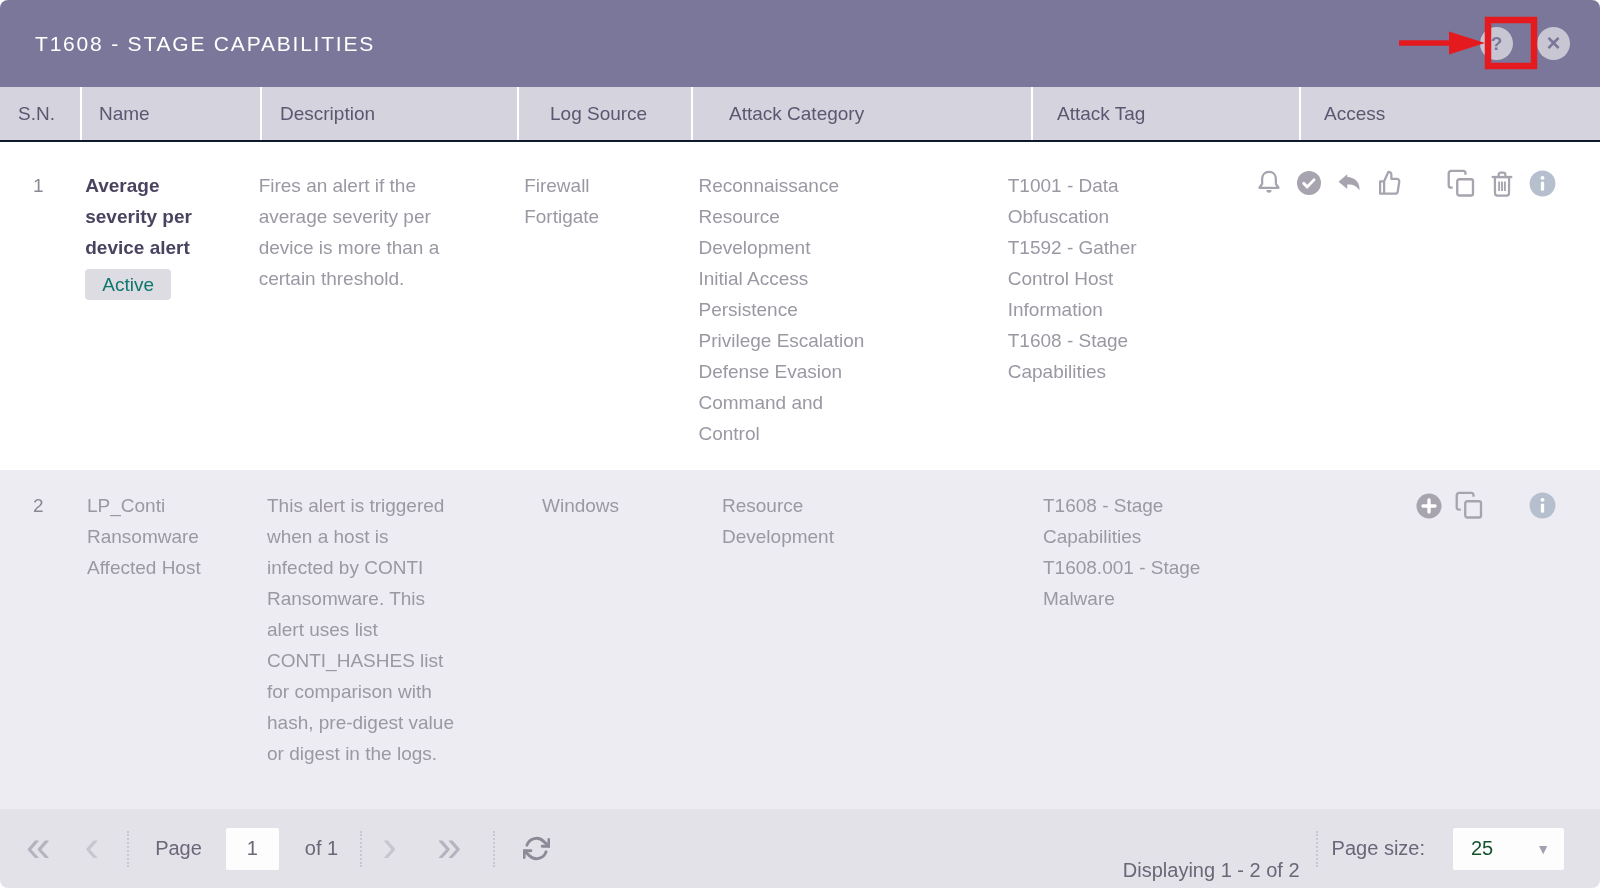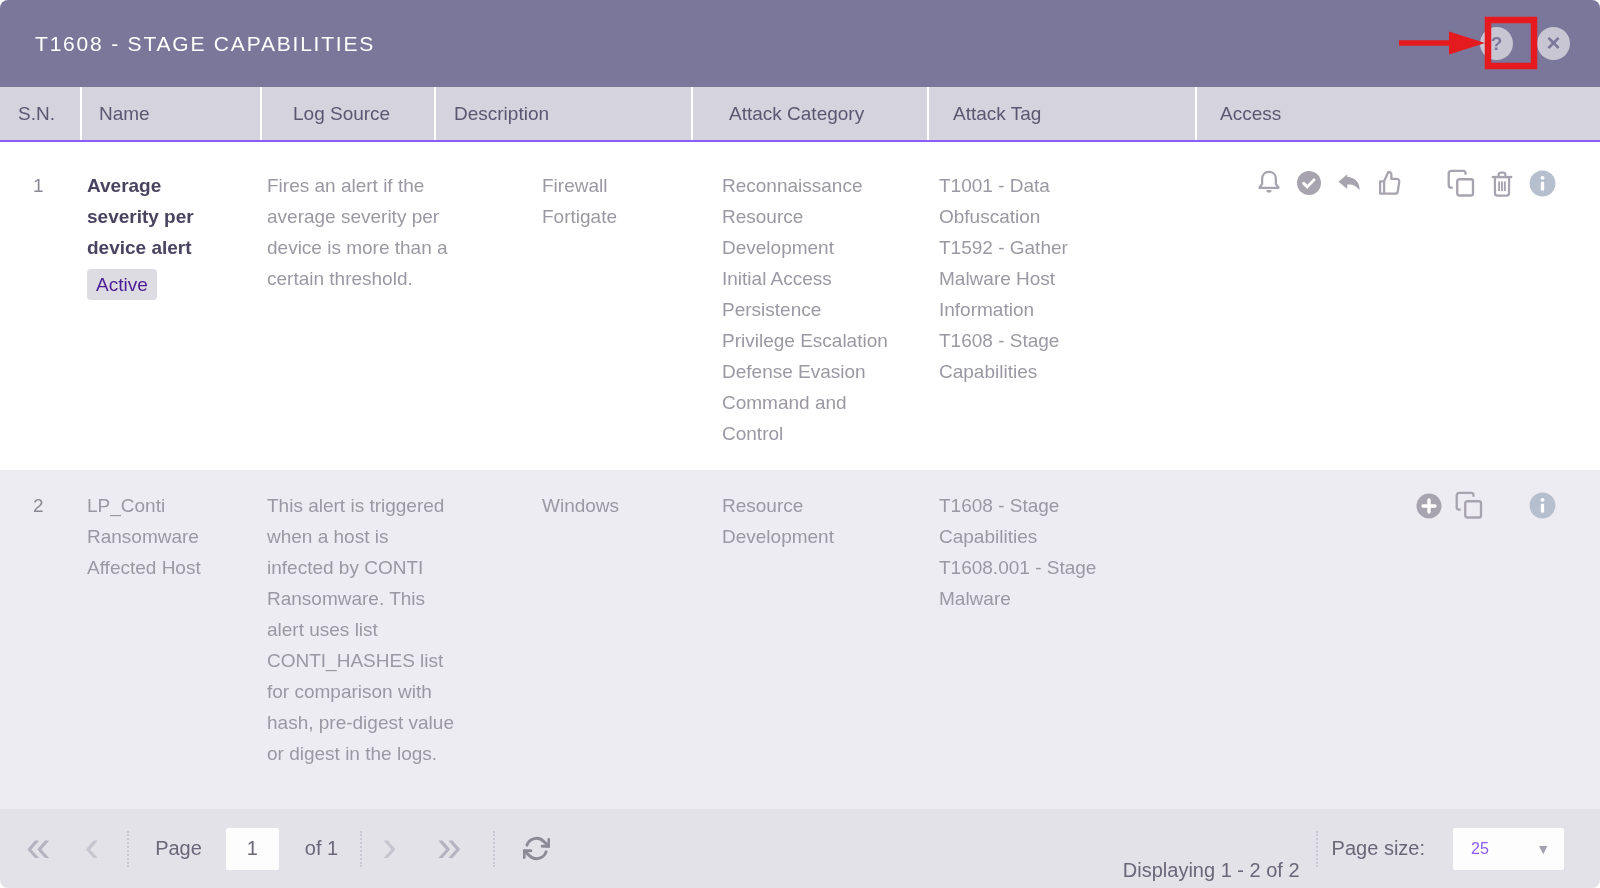--- a/index.html
+++ b/index.html
@@ -17,31 +17,31 @@
   .titlebar-icons { margin-left:auto; display:flex; align-items:center; gap:12px; }
   .circle-btn { width:33px; height:33px; border-radius:50%; background:#c9c6d4;
                 color:#7b779a; display:flex; align-items:center; justify-content:center;
                 font-weight:bold; cursor:pointer; }
   .help-btn { font-size:19px; margin-right:12px; }
   .close-btn { font-size:24px; line-height:1; padding-bottom:2px; }
   .annotation-svg { position:absolute; top:0; left:0; pointer-events:none; }
 
   
   .thead { display:flex; height:55px; background:#d5d3de;
-           border-bottom:2px solid #8b5cf6; }
+           border-bottom:2px solid #0f172a; }
   .th { display:flex; align-items:center; color:#5c5770; font-size:19px;
         border-left:2px solid #ffffff; }
   .th:first-child { border-left:none; }
 
   
   .c-sn   { width:80px;  }
   .c-name { width:180px; }
   .c-desc { width:257px; }
   .c-log  { width:174px; }
-  .c-cat  { width:236px; }
+  .c-cat  { width:340px; }
   .c-tag  { width:268px; }
   .c-act  { flex:1; }
 
   .th.c-sn   { padding-left:18px; }
   .th.c-name { padding-left:17px; }
   .th.c-desc { padding-left:18px; }
   .th.c-log  { padding-left:31px; }
   .th.c-cat  { padding-left:36px; }
   .th.c-tag  { padding-left:24px; }
   .th.c-act  { padding-left:23px; }
@@ -62,22 +62,22 @@
   .td.c-tag  { padding-left:12px; }
 
   .inner-name { max-width:150px; }
   .inner-desc { max-width:188px; }
   .inner-log  { max-width:130px; }
   .inner-cat  { max-width:180px; }
   .inner-tag  { max-width:185px; }
   .name-strong { font-weight:bold; color:#4a4360; }
   .line { display:block; }
 
-  .badge { display:inline-block; margin-top:6px; background:#dddce3; color:#4c1d95;
-           font-size:19px; line-height:25px; padding:3px 9px; border-radius:4px; }
+  .badge { display:inline-block; margin-top:6px; background:#dddce3; color:#0f766e;
+           font-size:19px; line-height:25px; padding:3px 17px; border-radius:4px; }
 
   
   .td.c-act { display:flex; align-items:flex-start; justify-content:flex-end;
               padding-right:42px; }
   .row-1 .td.c-act { padding-top:26px; }
   .row-2 .td.c-act { padding-top:20px; }
   .agrp { display:flex; align-items:center; gap:10px; }
   .agrp + .agrp { margin-left:42px; }
   .aicon { display:inline-flex; color:#a7a3af; cursor:pointer; }
   .aicon[data-name="info-icon"] { color:#b5bfcd; }
@@ -100,21 +100,21 @@
   .pg-next { margin-left:20px; }
   .pg-last { margin-left:40px; }
   .d3 { margin-left:32px; }
   .refresh-btn { margin-left:28px; display:inline-flex; color:#8d8a97; cursor:pointer; }
   .pg-displaying { margin-left:auto;margin-top:44px; }
   .d4 { margin-left:16px; }
   .pg-size-label { margin-left:14px; }
   .page-size-select { margin-left:28px; width:111px; height:42px; background:#fdfdfe;
                       border-radius:2px; display:flex; align-items:center;
                       padding:0 14px 0 18px; cursor:pointer; }
-  .page-size-select .val { color:#8b5cf6; font-size:16px; }
+  .page-size-select .val { color:#14532d; font-size:20px; }
   .page-size-select .caret { margin-left:auto; font-size:14px; color:#a3a0ae; }
 </style>
 </head>
 <body>
 
 <div class="modal" data-name="stage-capabilities-modal">
 
   <div class="titlebar" data-name="modal-titlebar">
     <h1 data-name="modal-title">T1608 - STAGE CAPABILITIES</h1>
     <div class="titlebar-icons">
@@ -128,22 +128,22 @@
     <svg class="annotation-svg" data-name="red-annotation-arrow" width="1600" height="87" viewBox="0 0 1600 87">
       <line x1="1399" y1="43" x2="1452" y2="43" stroke="#e51a1e" stroke-width="5.5"></line>
       <polygon points="1449,31.5 1449,54.5 1485,43" fill="#e51a1e"></polygon>
       <rect x="1488" y="20" width="46" height="46" fill="none" stroke="#e51a1e" stroke-width="6.5"></rect>
     </svg>
   </div>
 
   <div class="thead" data-name="table-header-row">
     <div class="th c-sn" data-name="column-header-sn">S.N.</div>
     <div class="th c-name" data-name="column-header-name">Name</div>
+    <div class="th c-desc" data-name="column-header-description">Description</div>
     <div class="th c-log" data-name="column-header-log-source">Log Source</div>
-    <div class="th c-desc" data-name="column-header-description">Description</div>
     <div class="th c-cat" data-name="column-header-attack-category">Attack Category</div>
     <div class="th c-tag" data-name="column-header-attack-tag">Attack Tag</div>
     <div class="th c-act" data-name="column-header-actions">Access</div>
   </div>
 
   <div class="row row-1" data-name="table-row">
     <div class="td c-sn" data-name="row-number">1</div>
     <div class="td c-name" data-name="alert-name-cell">
       <div class="inner-name">
         <span class="name-strong" data-name="alert-name">Average severity per device alert</span><br>
@@ -165,21 +165,21 @@
         <span class="line" data-name="attack-category-item">Initial Access</span>
         <span class="line" data-name="attack-category-item">Persistence</span>
         <span class="line" data-name="attack-category-item">Privilege Escalation</span>
         <span class="line" data-name="attack-category-item">Defense Evasion</span>
         <span class="line" data-name="attack-category-item">Command and Control</span>
       </div>
     </div>
     <div class="td c-tag" data-name="attack-tag-cell">
       <div class="inner-tag">
         <span class="line" data-name="attack-tag-item">T1001 - Data Obfuscation</span>
-        <span class="line" data-name="attack-tag-item">T1592 - Gather Malware Host Information</span>
+        <span class="line" data-name="attack-tag-item">T1592 - Gather Control Host Information</span>
         <span class="line" data-name="attack-tag-item">T1608 - Stage Capabilities</span>
       </div>
     </div>
     <div class="td c-act" data-name="actions-cell">
         <span class="agrp" data-name="action-icon-group">
           <span class="aicon" data-name="bell-icon">
             <svg viewBox="0 0 24 24" width="30" height="30">
               <path d="M12 3.1c-3.4 0-5.5 2.4-5.5 5.8v3.8L4.4 15.8h15.2l-2.1-3.1V8.9c0-3.4-2.1-5.8-5.5-5.8z" fill="none" stroke="currentColor" stroke-width="1.8" stroke-linejoin="round"></path>
               <path d="M9.9 17.6a2.1 2.1 0 0 0 4.2 0z" fill="currentColor"></path>
             </svg>

